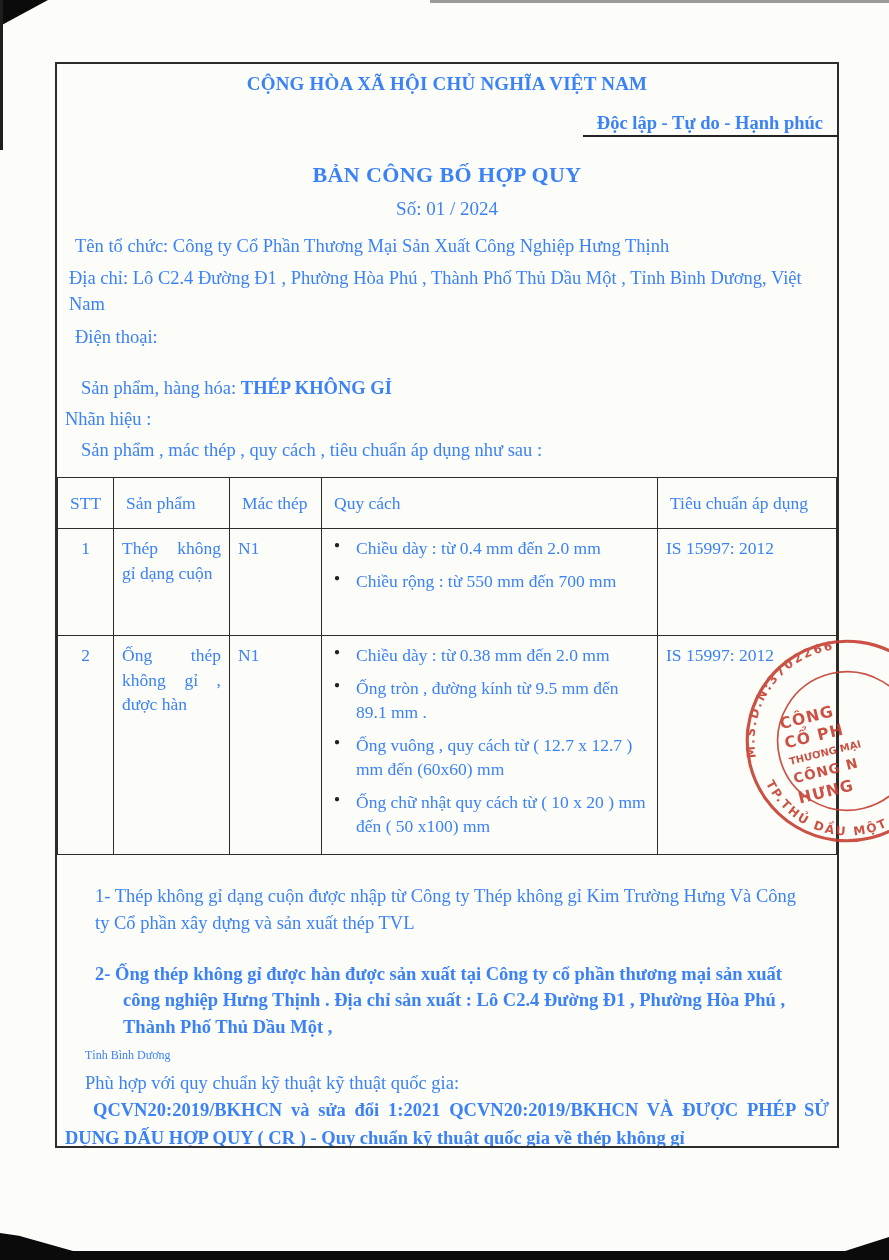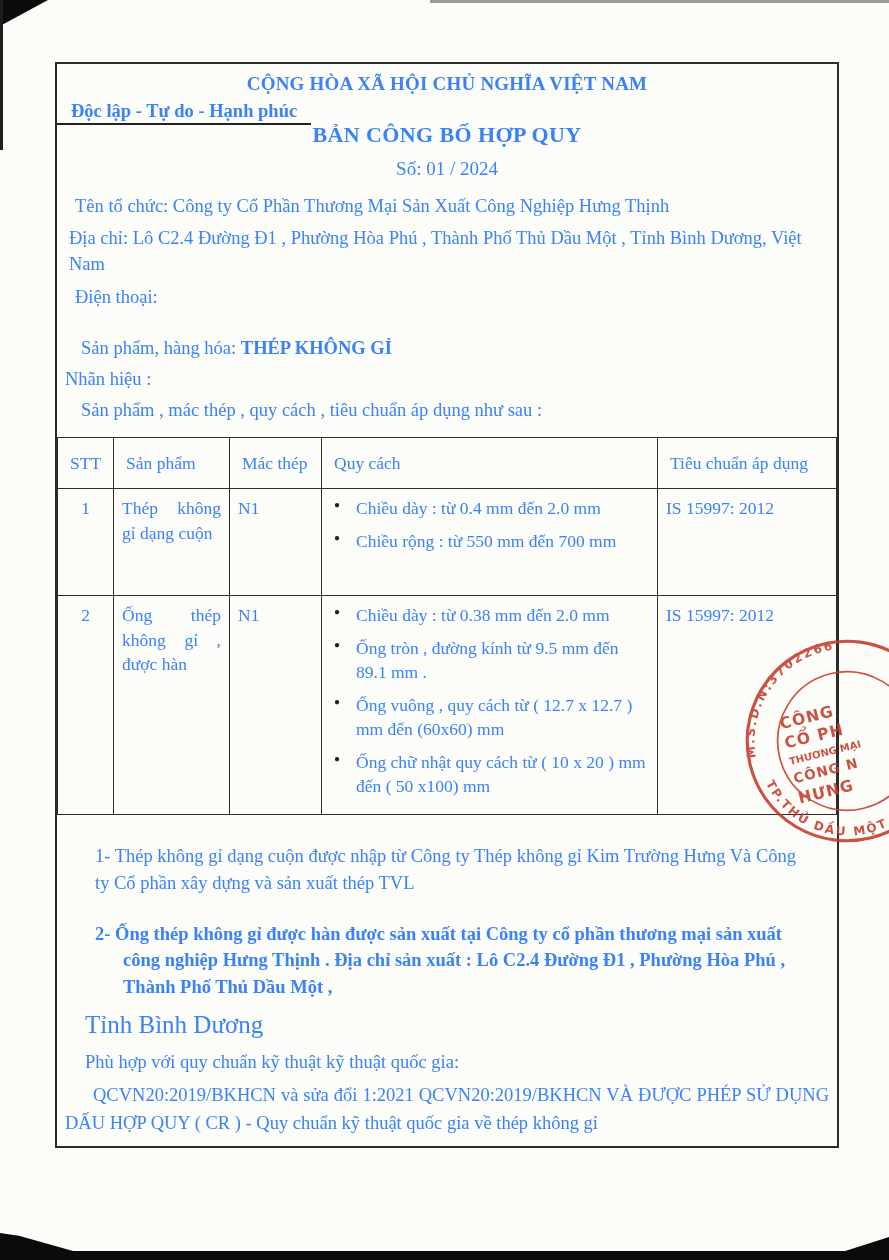--- a/index.html
+++ b/index.html
@@ -14,23 +14,23 @@
   .frame{
     position:absolute;left:55px;top:62px;
     width:784px;height:1086px;
     border:2px solid #2e2c28;
     box-sizing:border-box;
     padding-top:8px;
     overflow:hidden;
     background:#fcfcf8;
   }
   .nat1{text-align:center;font-weight:bold;font-size:19px;line-height:1.3;letter-spacing:.2px;}
-  .nat2{text-align:left;margin-top:4px;font-size:18.5px;}
+  .nat2{text-align:right;margin-top:16px;font-size:18.5px;}
   .nat2 span{font-weight:bold;border-bottom:2px solid #222;padding:0 14px 2px;}
-  .title{text-align:center;font-weight:bold;font-size:22px;letter-spacing:.4px;}
+  .title{text-align:center;font-weight:bold;font-size:22px;margin-top:28px;letter-spacing:.4px;}
   .docnum{text-align:center;font-size:19px;margin-top:10px;}
   .para{font-size:18.5px;line-height:1.45;padding-left:18px;padding-right:10px;}
   .p-org{margin-top:13px;}
   .p-addr{margin-top:5px;padding-left:12px;}
   .p-phone{margin-top:6px;}
   .p-prod{margin-top:24px;padding-left:24px;}
   .p-prod b{font-weight:bold;}
   .p-brand{margin-top:4px;padding-left:8px;}
   .p-intro{margin-top:4px;padding-left:24px;}
   table.spec{
@@ -54,25 +54,25 @@
   td.h-r1{height:92px;}
   .qc-item{position:relative;padding-left:26px;margin-bottom:8px;}
   .qc-item::before{
     content:"●";position:absolute;left:4px;top:2px;
     font-size:10px;color:#222;
   }
   .notes{margin-top:28px;}
   .note{font-size:18.5px;line-height:1.45;padding-right:28px;}
   .note1{padding-left:38px;}
   .note2{margin-top:24px;padding-left:66px;text-indent:-28px;font-weight:bold;}
-  .province{margin-top:6px;font-size:25px;line-height:1.45;padding-left:28px;}
+  .province{margin-top:6px;font-size:12px;line-height:1.45;padding-left:28px;}
   .conform{margin-top:6px;font-size:18.5px;line-height:1.45;padding-left:28px;}
   .regulation{
-    margin-top:6px;font-size:18.5px;line-height:1.5;
-    padding:0 8px;text-indent:28px;text-align:justify;
+    font-size:18.5px;line-height:1.5;
+    padding:0 8px;text-indent:28px;text-align:justify;font-weight:bold;
   }
   
   .stamp{
     position:absolute;left:742px;top:636px;
     width:210px;height:210px;
     transform:rotate(-14deg);
     opacity:.88;
     pointer-events:none;
   }
   

